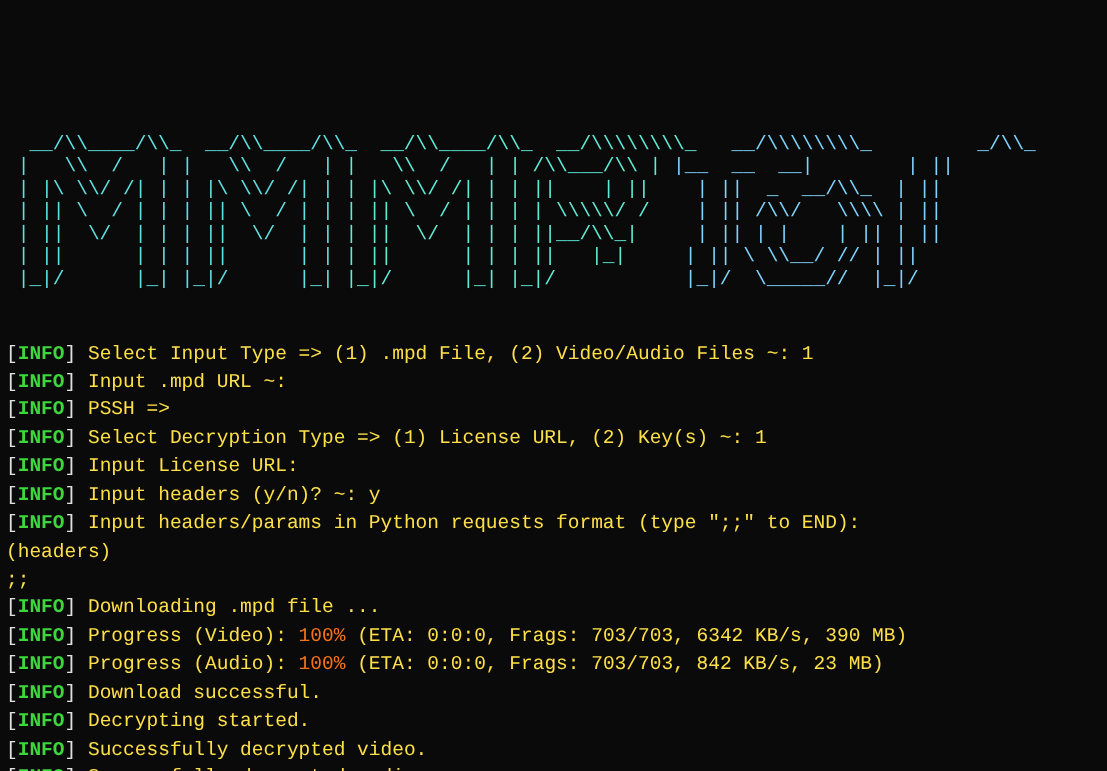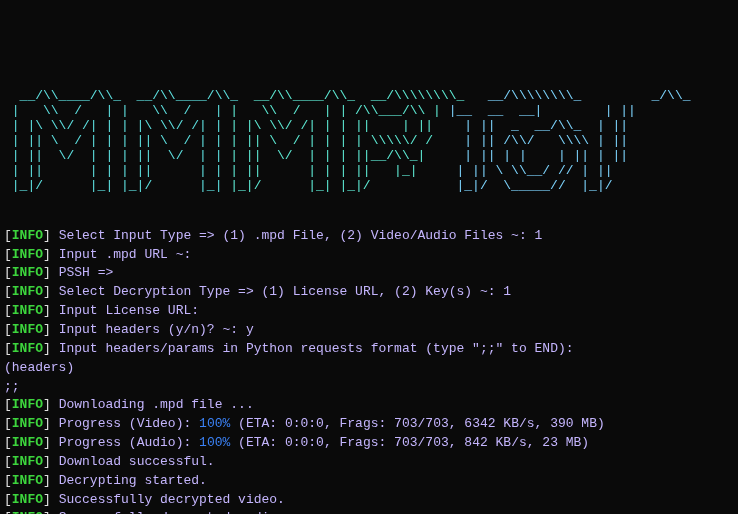--- a/index.html
+++ b/index.html
@@ -21,22 +21,22 @@
       margin-top: 8px;
       letter-spacing: 0;
     }
     .ascii-line { display: flex; align-items: center; }
     .ac1 { color: #5ee0e0; }
     .ac2 { color: #5eead4; }
     .ac3 { color: #7dd3fc; }
     .log-line { white-space: pre-wrap; word-break: break-all; }
     .bracket { color: #e0e0e0; }
     .info { color: #3dd63d; font-weight: bold; margin-top: 17px; }
-    .pct { color: #3b82f6; }
-    .txt { color: #c4b5fd; }
+    .pct { color: #f97316; }
+    .txt { color: #fde047; }
   </style>
 </head>
 <body>
 
 
 
 <div class="ascii-art" id="ascii-container"><div class="ascii-line"><span class="ac1">  __/\\____/\\_  __/\\____/\\_ </span><span class="ac2"> __/\\____/\\_  __/\\\\\\\\_  </span><span class="ac3"> __/\\\\\\\\_         _/\\_  </span></div><div class="ascii-line"><span class="ac1"> |   \\  /   | |   \\  /   | </span><span class="ac2">|   \\  /   | | /\\___/\\ | </span><span class="ac3">|__  __  __|        | || </span></div><div class="ascii-line"><span class="ac1"> | |\ \\/ /| | | |\ \\/ /| | </span><span class="ac2">| |\ \\/ /| | | ||    | || </span><span class="ac3">   | ||  _  __/\\_  | || </span></div><div class="ascii-line"><span class="ac1"> | || \  / | | | || \  / | | </span><span class="ac2">| || \  / | | | | \\\\\/ / </span><span class="ac3">   | || /\\/   \\\\ | || </span></div><div class="ascii-line"><span class="ac1"> | ||  \/  | | | ||  \/  | | </span><span class="ac2">| ||  \/  | | | ||__/\\_|  </span><span class="ac3">   | || | |    | || | || </span></div><div class="ascii-line"><span class="ac1"> | ||      | | | ||      | | </span><span class="ac2">| ||      | | | ||   |_|  </span><span class="ac3">   | || \ \\__/ // | || </span></div><div class="ascii-line"><span class="ac1"> |_|/      |_| |_|/      |_| </span><span class="ac2">|_|/      |_| |_|/        </span><span class="ac3">   |_|/  \_____//  |_|/ </span></div></div>
 <div id="log-container"><div class="log-line"><span class="bracket">[</span><span class="info">INFO</span><span class="bracket">]</span><span class="txt"> Select Input Type =&gt; (1) .mpd File, (2) Video/Audio Files ~: 1</span></div><div class="log-line"><span class="bracket">[</span><span class="info">INFO</span><span class="bracket">]</span><span class="txt"> Input .mpd URL ~:</span></div><div class="log-line"><span class="bracket">[</span><span class="info">INFO</span><span class="bracket">]</span><span class="txt"> PSSH =&gt;</span></div><div class="log-line"><span class="bracket">[</span><span class="info">INFO</span><span class="bracket">]</span><span class="txt"> Select Decryption Type =&gt; (1) License URL, (2) Key(s) ~: 1</span></div><div class="log-line"><span class="bracket">[</span><span class="info">INFO</span><span class="bracket">]</span><span class="txt"> Input License URL:</span></div><div class="log-line"><span class="bracket">[</span><span class="info">INFO</span><span class="bracket">]</span><span class="txt"> Input headers (y/n)? ~: y</span></div><div class="log-line"><span class="bracket">[</span><span class="info">INFO</span><span class="bracket">]</span><span class="txt"> Input headers/params in Python requests format (type ";;" to END):</span></div><div class="log-line txt">(headers)</div><div class="log-line txt">;;</div><div class="log-line"><span class="bracket">[</span><span class="info">INFO</span><span class="bracket">]</span><span class="txt"> Downloading .mpd file ...</span></div><div class="log-line"><span class="bracket">[</span><span class="info">INFO</span><span class="bracket">]</span><span class="txt"> Progress (Video): </span><span class="pct">100%</span><span class="txt"> (ETA: 0:0:0, Frags: 703/703, 6342 KB/s, 390 MB)</span></div><div class="log-line"><span class="bracket">[</span><span class="info">INFO</span><span class="bracket">]</span><span class="txt"> Progress (Audio): </span><span class="pct">100%</span><span class="txt"> (ETA: 0:0:0, Frags: 703/703, 842 KB/s, 23 MB)</span></div><div class="log-line"><span class="bracket">[</span><span class="info">INFO</span><span class="bracket">]</span><span class="txt"> Download successful.</span></div><div class="log-line"><span class="bracket">[</span><span class="info">INFO</span><span class="bracket">]</span><span class="txt"> Decrypting started.</span></div><div class="log-line"><span class="bracket">[</span><span class="info">INFO</span><span class="bracket">]</span><span class="txt"> Successfully decrypted video.</span></div><div class="log-line"><span class="bracket">[</span><span class="info">INFO</span><span class="bracket">]</span><span class="txt"> Successfully decrypted audio.</span></div></div>
 
 

